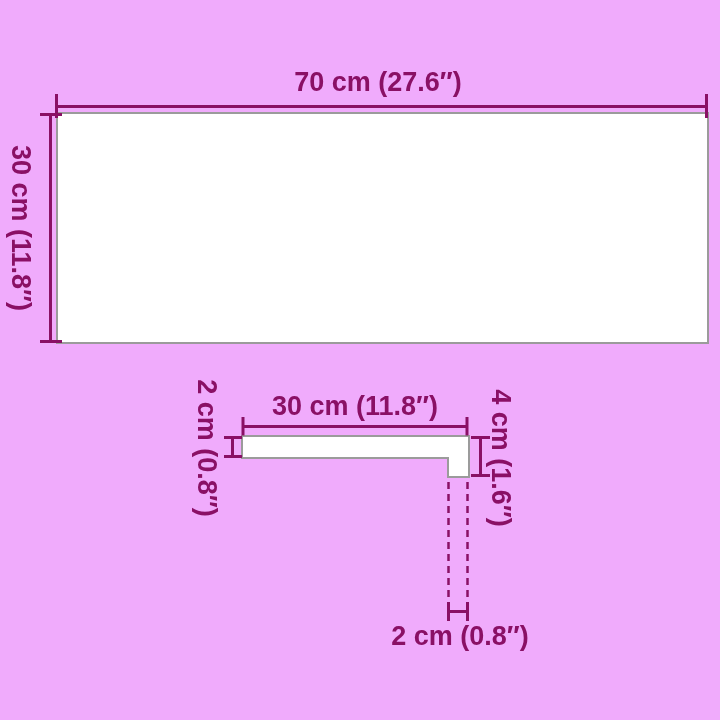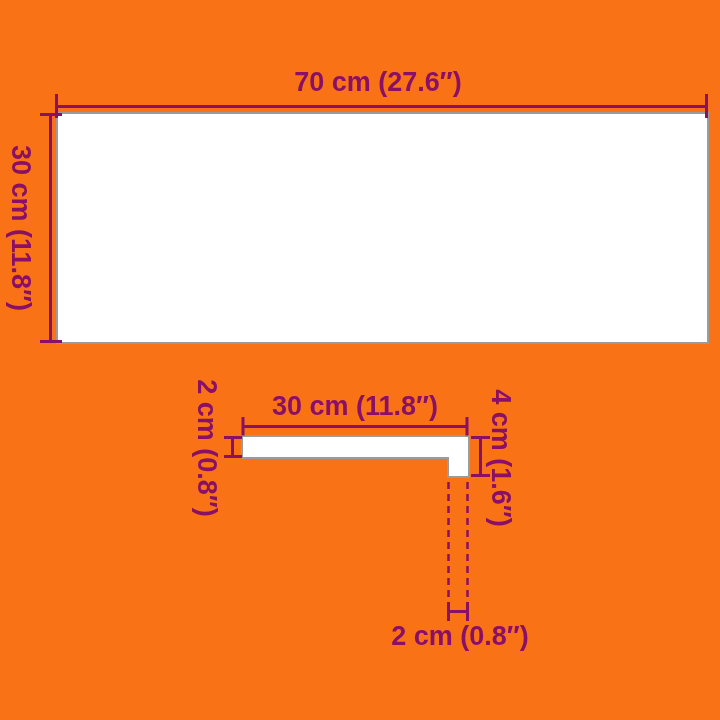--- a/index.html
+++ b/index.html
@@ -4,21 +4,21 @@
 <style>
   html, body {
     margin: 0;
     padding: 0;
     background: #ffffff;
   }
   .canvas {
     position: relative;
     width: 720px;
     height: 720px;
-    background: #f97316;
+    background: #f0abfc;
     overflow: hidden;
     font-family: "Liberation Sans", sans-serif;
   }
   svg.linework {
     position: absolute;
     left: 0;
     top: 0;
     width: 720px;
     height: 720px;
   }

